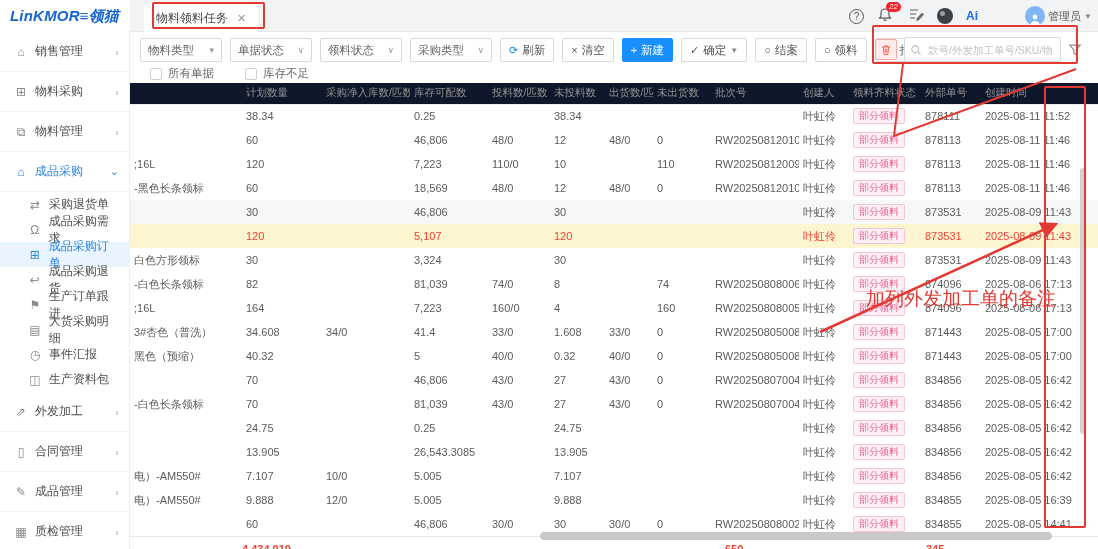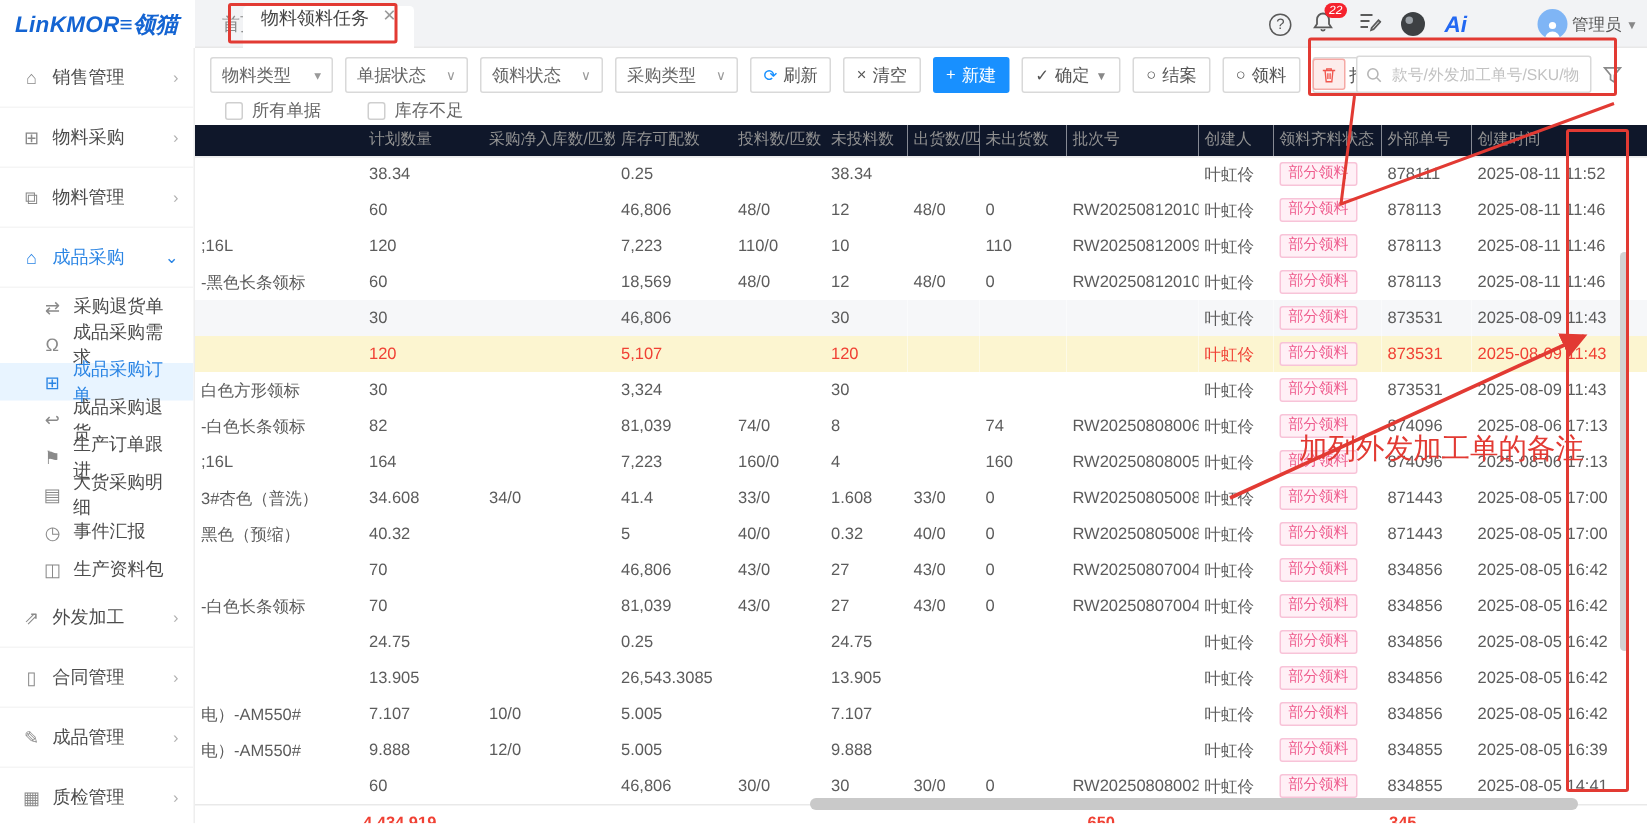--- a/index.html
+++ b/index.html
@@ -7,32 +7,32 @@
   .stage{position:relative;width:1098px;height:549px;overflow:hidden;
          font-family:"Liberation Sans","DejaVu Sans",sans-serif;background:#fff;color:#555;}
   
   .logo{position:absolute;left:0;top:0;width:130px;height:32px;background:#fff;
         display:flex;align-items:center;padding-left:10px;
         font-size:15px;font-weight:bold;font-style:italic;color:#1464d2;letter-spacing:.2px;white-space:nowrap;}
   .topbar{position:absolute;left:130px;top:0;width:968px;height:32px;background:#f2f3f5;
           border-bottom:1px solid #e8e8e8;display:flex;align-items:flex-end;}
   .tab-home{position:absolute;left:12px;top:0;height:32px;display:flex;align-items:center;
             font-size:12px;color:#8a8a8a;padding:0 6px;}
-  .tab-active{position:absolute;left:32px;top:4px;height:28px;background:#fff;border-radius:3px 3px 0 0;
-              display:flex;gap:9px;padding:0 12px;font-size:12px;color:#444;}
+  .tab-active{position:absolute;left:14px;top:4px;height:28px;background:#fff;border-radius:3px 3px 0 0;
+              display:flex;align-items:center;gap:9px;padding:0 12px;font-size:12px;color:#444;}
   .tab-close{font-size:11px;color:#999;cursor:pointer;}
   .tbicons{position:absolute;right:6px;top:0;height:32px;display:flex;align-items:center;gap:13px;}
   .icon-q{width:15px;height:15px;border:1.2px solid #595959;border-radius:50%;
           display:flex;align-items:center;justify-content:center;font-size:10px;color:#595959;}
   .icon-bell{position:relative;width:18px;height:18px;}
   .nbadge{position:absolute;top:-5px;left:9px;background:#f5222d;color:#fff;font-size:8px;
           border-radius:7px;padding:1px 3px;line-height:1;font-style:italic;}
   .icon-dark{width:16px;height:16px;border-radius:50%;background:#3d4043;position:relative;}
   .icon-dark:after{content:"";position:absolute;left:3px;top:3px;width:5px;height:5px;border-radius:50%;background:#9aa0a6;}
-  .ai-label{font-size:15px;font-weight:bold;font-style:italic;color:#2368f2;}
+  .ai-label{font-size:12px;font-weight:bold;color:#2368f2;}
   .avatar{width:20px;height:20px;border-radius:50%;background:#7fb5f5;display:flex;align-items:flex-end;justify-content:center;overflow:hidden;}
   .userbox{display:flex;align-items:center;gap:3px;font-size:11px;color:#555;padding-left:34px;}
   .caret-dn{font-size:8px;color:#888;}
   
   .sidebar{position:absolute;left:0;top:32px;width:130px;height:517px;background:#fff;
            border-right:1px solid #eee;overflow:hidden;}
   .nav-item{display:flex;align-items:center;font-size:12px;color:#4c4c4c;cursor:pointer;}
   .nav-item .nicon{width:14px;text-align:center;margin-right:7px;color:#8a8a8a;font-size:12px;font-style:normal;}
   .nav-item.group{height:40px;padding:0 10px 0 14px;border-bottom:1px solid #f5f5f5;}
   .nav-item.sub{height:25px;padding:0 10px 0 28px;}

